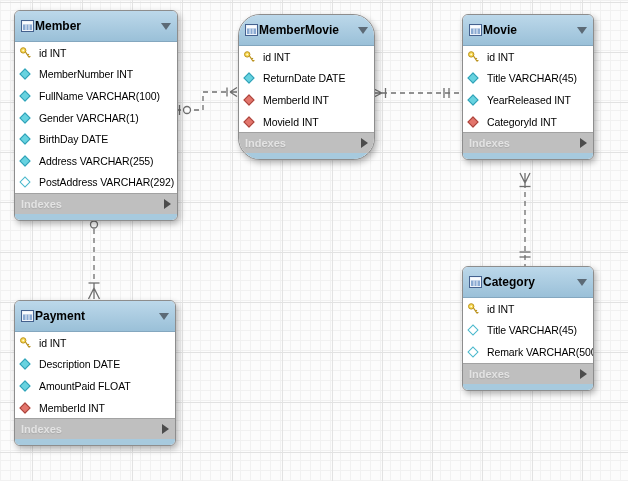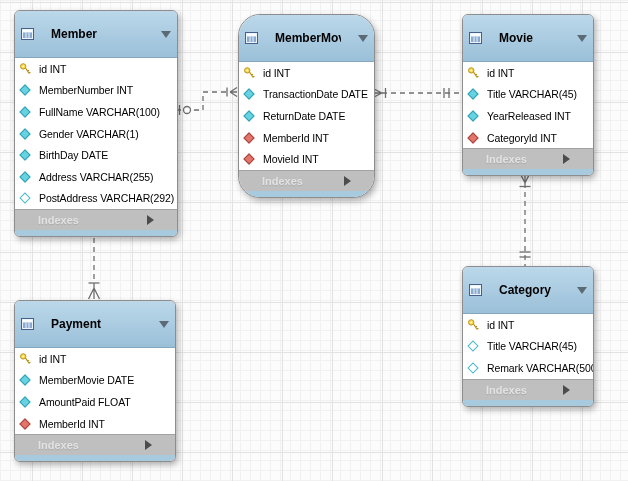--- a/index.html
+++ b/index.html
@@ -20,29 +20,29 @@
   .rel .wire{stroke-width:1.3;stroke-dasharray:5 4;}
   .rel .mark{stroke-width:1.3;}
   .rel circle{fill:#fcfcfc;stroke:#6e6e6e;stroke-width:1.3;}
 
   .table{
     position:absolute;z-index:2;background:#fff;
     border:1px solid #8d8d8d;border-radius:6px;overflow:hidden;
     box-shadow:2px 3px 6px rgba(0,0,0,.3);
   }
   .t-header{
-    height:22px;display:flex;align-items:center;gap:17px;padding:12px 6px;
+    height:22px;display:flex;align-items:center;gap:1px;padding:4px 6px;
     background:linear-gradient(#bcd8ea,#9ac0d8);
     border-bottom:1px solid #84a7bf;
   }
   .t-title{flex:1;font-size:12px;font-weight:bold;color:#000;white-space:nowrap;overflow:hidden;}
   .tri-down{width:0;height:0;border-left:5px solid transparent;border-right:5px solid transparent;border-top:7px solid #5c6a76;}
   .t-row{height:21.6px;display:flex;align-items:center;gap:8px;padding:0 4px;background:#fff;font-size:10.5px;letter-spacing:-0.1px;color:#000;white-space:nowrap;overflow:hidden;}
   .t-footer{
-    height:20px;display:flex;align-items:center;padding:0 23px;
+    height:20px;display:flex;align-items:center;padding:0 6px;
     background:#bfbfbf;border-top:1px solid #a2a2a2;
     color:#e3e3e3;font-size:11px;font-weight:bold;text-shadow:0 1px 1px #aaa;
   }
   .tri-right{width:0;height:0;margin-left:auto;border-top:5px solid transparent;border-bottom:5px solid transparent;border-left:7px solid #4c4c4c;}
   .t-strip{height:6px;background:#a7cade;}
   .ico{flex:none;display:inline-block;line-height:0;}
   .d{flex:none;width:6px;height:6px;transform:rotate(45deg);border:1px solid;margin:0 2px;}
   .d-filled{background:#67d3e0;border-color:#2f9fb6;}
   .d-outline{background:#ffffff;border-color:#49b8cc;}
   .d-fk{background:#e3756c;border-color:#a8423a;}
@@ -149,24 +149,20 @@
   <div class="t-row">
       <span class="ico"><svg width="12" height="12" viewBox="0 0 12 12">
           <path d="M6.5 5 L10 10.2 M10 10.2 L11.4 9.3 M8.6 8.1 L10 7.2" stroke="#bb9320" stroke-width="1.3" fill="none"></path>
           <circle cx="4.2" cy="3.4" r="2.7" fill="#f7d74d" stroke="#bb9320"></circle>
           <circle cx="4.2" cy="3.4" r="0.9" fill="#fffbe0"></circle>
         </svg></span>
       <span>id INT</span>
     </div>
   <div class="t-row">
       <span class="d d-filled"></span>
-      <span>TransactionDate DATE</span>
-    </div>
-  <div class="t-row">
-      <span class="d d-filled"></span>
       <span>ReturnDate DATE</span>
     </div>
   <div class="t-row">
       <span class="d d-fk"></span>
       <span>MemberId INT</span>
     </div>
   <div class="t-row">
       <span class="d d-fk"></span>
       <span>MovieId INT</span>
     </div>
@@ -229,21 +225,21 @@
   <div class="t-row">
       <span class="ico"><svg width="12" height="12" viewBox="0 0 12 12">
           <path d="M6.5 5 L10 10.2 M10 10.2 L11.4 9.3 M8.6 8.1 L10 7.2" stroke="#bb9320" stroke-width="1.3" fill="none"></path>
           <circle cx="4.2" cy="3.4" r="2.7" fill="#f7d74d" stroke="#bb9320"></circle>
           <circle cx="4.2" cy="3.4" r="0.9" fill="#fffbe0"></circle>
         </svg></span>
       <span>id INT</span>
     </div>
   <div class="t-row">
       <span class="d d-filled"></span>
-      <span>MemberMovie DATE</span>
+      <span>Description DATE</span>
     </div>
   <div class="t-row">
       <span class="d d-filled"></span>
       <span>AmountPaid FLOAT</span>
     </div>
   <div class="t-row">
       <span class="d d-fk"></span>
       <span>MemberId INT</span>
     </div>
   <div class="t-footer">

